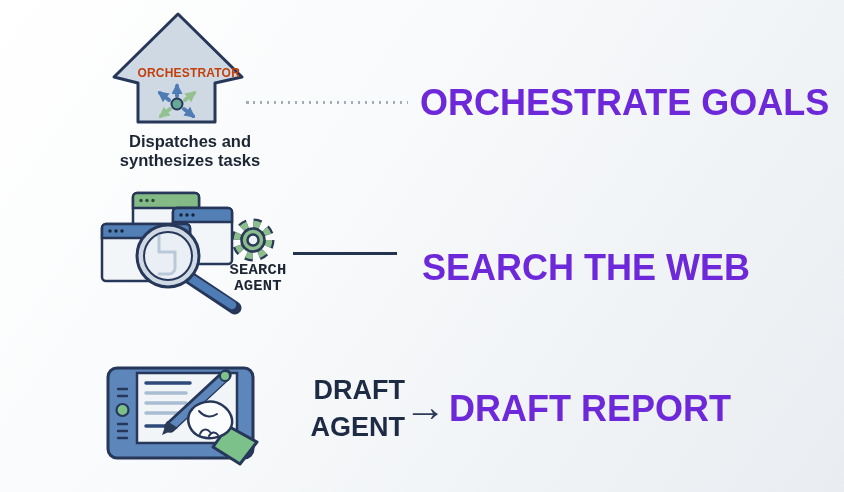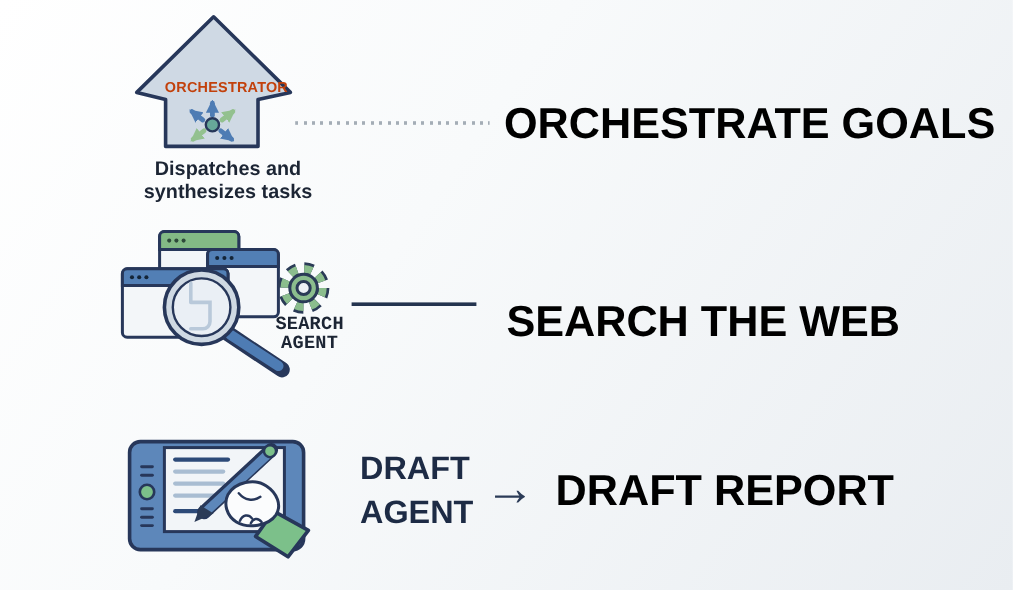--- a/index.html
+++ b/index.html
@@ -4,21 +4,21 @@
 <style>
   html,body{margin:0;padding:0;}
   body{
     width:844px;height:492px;overflow:hidden;position:relative;
     background:linear-gradient(125deg,#ffffff 0%,#f8fafb 40%,#e9edf1 100%);
     font-family:"Liberation Sans", sans-serif;
   }
   .abs{position:absolute;}
   .heading{
     position:absolute;font-weight:800;font-size:36px;line-height:38px;
-    color:#000000;white-space:nowrap;letter-spacing:0px;
+    color:#6d28d9;white-space:nowrap;letter-spacing:0px;
   }
   .orch-label{
     position:absolute;left:116px;top:66px;width:124px;text-align:right;
     font-size:12px;font-weight:700;color:#c2410c;letter-spacing:.2px;
   }
   .caption{
     position:absolute;left:100px;top:132px;width:180px;text-align:center;
     font-size:16.5px;line-height:19px;font-weight:600;color:#1c2534;
   }
   .dotted-line{
@@ -26,21 +26,21 @@
     background:repeating-linear-gradient(90deg,#a4adb6 0 2.5px,transparent 2.5px 7px);
   }
   .solid-line{
     position:absolute;left:293px;top:252px;width:104px;height:3px;background:#24344f;
   }
   .small-label{
     position:absolute;left:203px;top:262px;width:110px;text-align:center;
     font-size:15.5px;line-height:16px;font-weight:700;color:#1c2534;letter-spacing:.2px;font-family:Liberation Mono, monospace;
   }
   .draft-label{
-    position:absolute;left:300px;top:372px;width:105px;text-align:left;
+    position:absolute;left:300px;top:372px;width:105px;text-align:right;
     font-size:27px;line-height:37px;font-weight:800;color:#1d2b45;
   }
   .flow-arrow{
     position:absolute;left:404px;top:383px;font-size:42px;font-weight:400;color:#2b3b57;
   }
 </style>
 </head>
 <body>
 
 <svg class="abs" style="left:108px;top:8px" width="140" height="118" viewBox="0 0 140 118">
@@ -142,13 +142,13 @@
   </g>
 
   <g>
     <polygon points="124,64 153,80 136,102 109,85" fill="#7cc08a" stroke="#27375a" stroke-width="3" stroke-linejoin="round"></polygon>
     <path d="M 86,50 C 92,40 108,36 118,43 C 127,49 131,59 126,67 C 120,76 103,79 93,73 C 85,68 82,58 86,50 Z" fill="#fbfcfd" stroke="#27375a" stroke-width="2.5"></path>
     <path d="M 96,72 c 2,-5 7,-6 10,-2 M 105,74 c 2,-4 6,-5 9,-1 M 95,49 c 5,6 12,7 18,3" fill="none" stroke="#27375a" stroke-width="2" stroke-linecap="round"></path>
   </g>
 </svg>
 <div class="draft-label">DRAFT AGENT</div>
 <div class="flow-arrow">→</div>
-<div class="heading" style="left:463px;top:390px">DRAFT REPORT</div>
+<div class="heading" style="left:449px;top:390px">DRAFT REPORT</div>
 
 </body></html>

